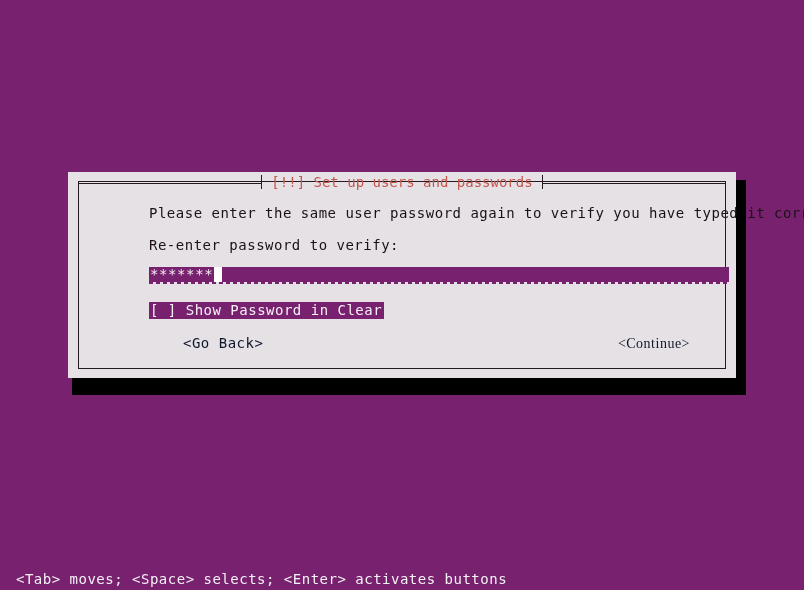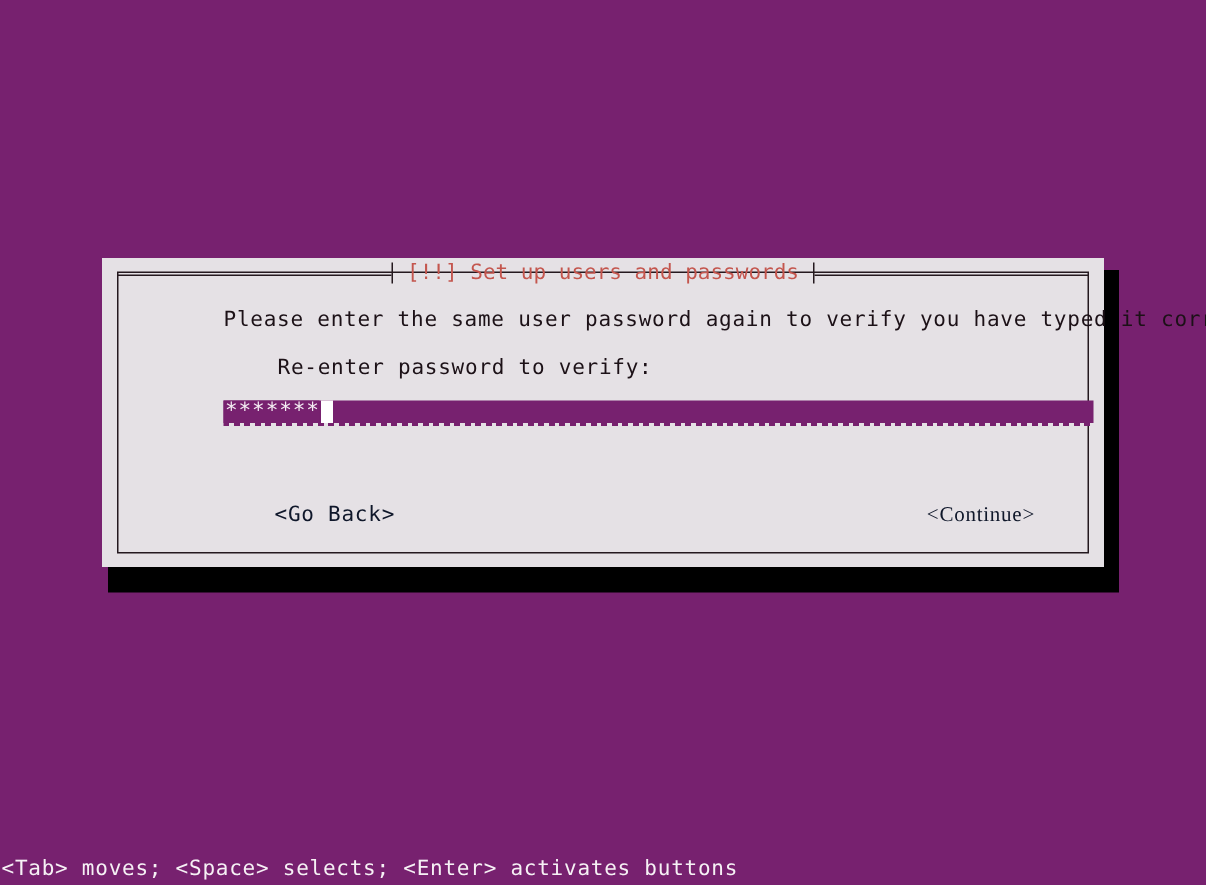--- a/index.html
+++ b/index.html
@@ -113,21 +113,20 @@
   }
 
   .prompt {
     position: absolute;
     left: 69px;
     top: 45px;
     white-space: pre;
     color: #1c1117;
     font-size: 14px;
     letter-spacing: 0.5px;
-    margin-left: 36px;
   }
 
   
   .pw-wrap {
     position: absolute;
     left: 69px;
     top: 75px;
     width: 580px;
     height: 22px;
   }
@@ -206,21 +205,21 @@
     position: absolute;
     left: 0;
     bottom: 2px;
     width: 804px;
     height: 18px;
     color: #f6f1f5;
     font-size: 14px;
     line-height: 18px;
     letter-spacing: 0.5px;
     white-space: pre;
-    padding-left: 1px;
+    padding-left: 16px;
     box-sizing: border-box;
   }
 </style>
 </head>
 <body>
 
 <div id="screen">
 
   <div class="dialog-shadow"></div>
 
@@ -242,20 +241,21 @@
 
       <div class="prompt">Re-enter password to verify:</div>
 
       <div class="pw-wrap">
         <div class="pw-field"></div>
         <div class="pw-stars" id="pw-stars">*******</div>
         <div class="pw-cursor" id="pw-cursor" style="left: 65px;"></div>
         <div class="pw-underline"></div>
       </div>
 
+      <div class="checkbox-row">[ ] Show Password in Clear</div>
 
       <div class="btn btn-back">&lt;Go Back&gt;</div>
 
       <div class="btn btn-cont">&lt;Continue&gt;</div>
 
     </div>
   </div>
 
   <div class="statusbar">&lt;Tab&gt; moves; &lt;Space&gt; selects; &lt;Enter&gt; activates buttons</div>
 

